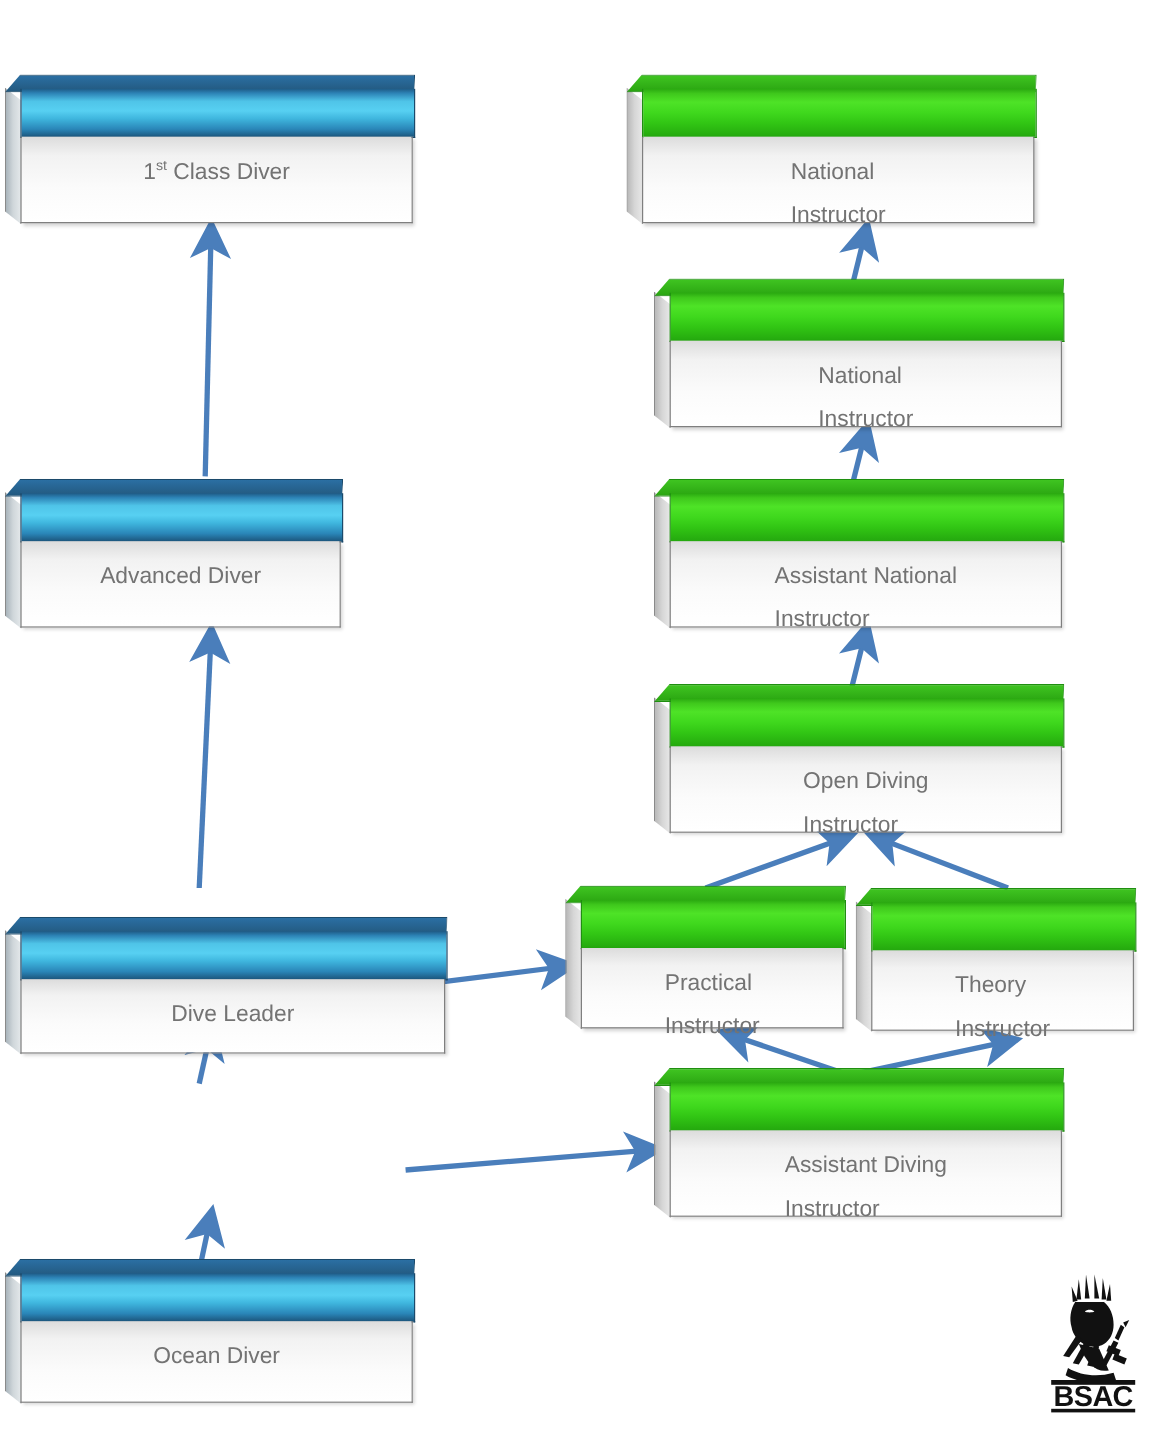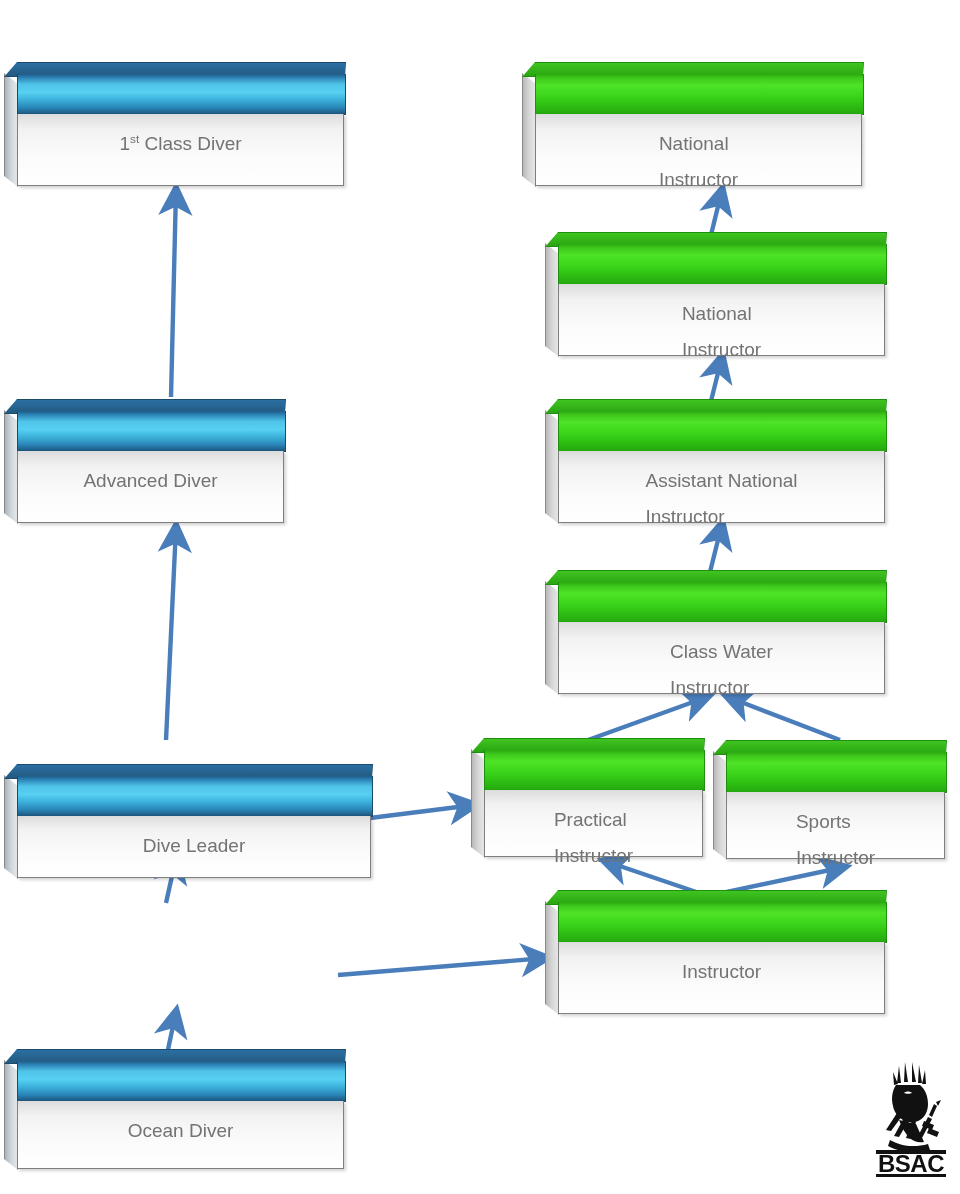--- a/index.html
+++ b/index.html
@@ -286,21 +286,21 @@
 
   <div class="node green" style="left:545px; top:570px; width:340px; height:124px;">
     <div class="side"></div>
     <div class="bar">
       <div class="bar-top"></div>
         <div class="bar-face"></div>
     </div>
     <div class="body"></div>
     <div class="label">
       <div class="lines">
-        <span>Class Water</span>
+        <span>Open Diving</span>
         <span>Instructor</span>
       </div>
     </div>
   </div>
 
   <div class="node green" style="left:471px; top:738px; width:232px; height:119px;">
     <div class="side"></div>
     <div class="bar">
       <div class="bar-top"></div>
         <div class="bar-face"></div>
@@ -316,35 +316,36 @@
 
   <div class="node green" style="left:713px; top:740px; width:232px; height:119px;">
     <div class="side"></div>
     <div class="bar">
       <div class="bar-top"></div>
         <div class="bar-face"></div>
     </div>
     <div class="body"></div>
     <div class="label">
       <div class="lines">
-        <span>Sports</span>
+        <span>Theory</span>
         <span>Instructor</span>
       </div>
     </div>
   </div>
 
   <div class="node green" style="left:545px; top:890px; width:340px; height:124px;">
     <div class="side"></div>
     <div class="bar">
       <div class="bar-top"></div>
         <div class="bar-face"></div>
     </div>
     <div class="body"></div>
     <div class="label">
       <div class="lines">
+        <span>Assistant Diving</span>
         <span>Instructor</span>
       </div>
     </div>
   </div>
 
   <div id="bsac">
     <svg viewBox="0 0 86 120" width="86" height="120">
       <g fill="#111111">
 
         <path d="M33 8 L31 25 L35 25 Z"></path>

